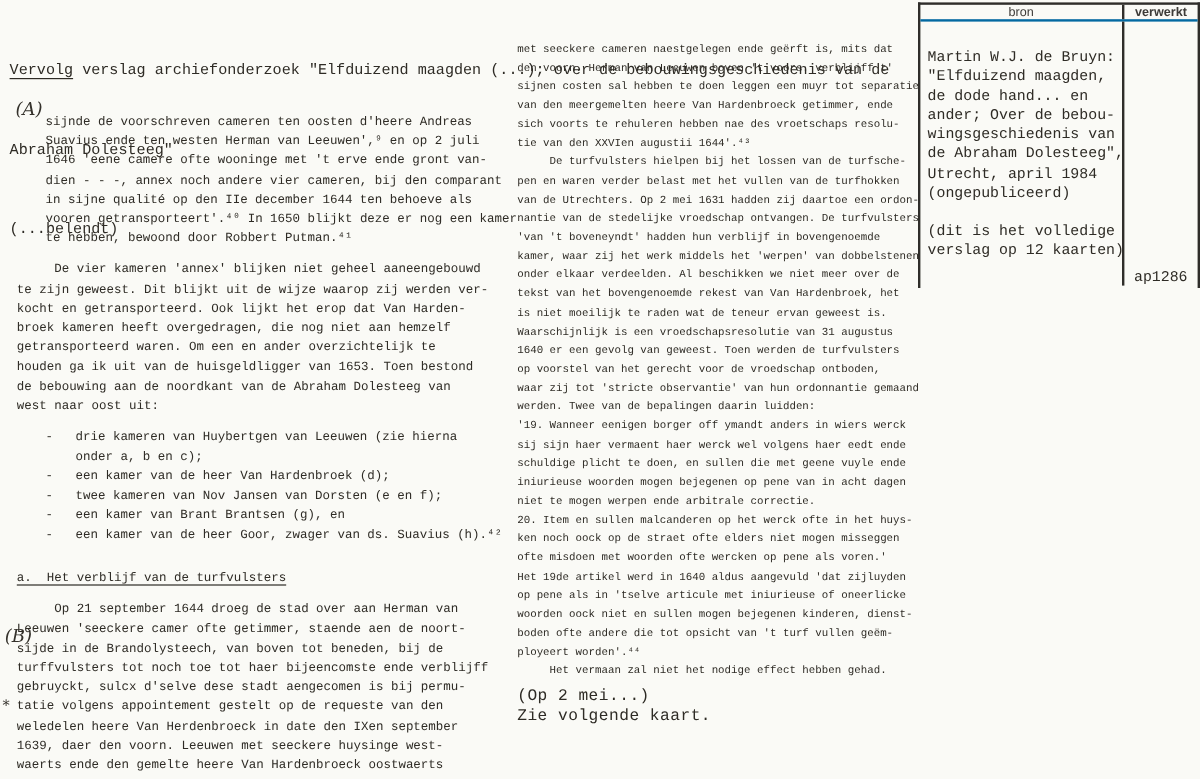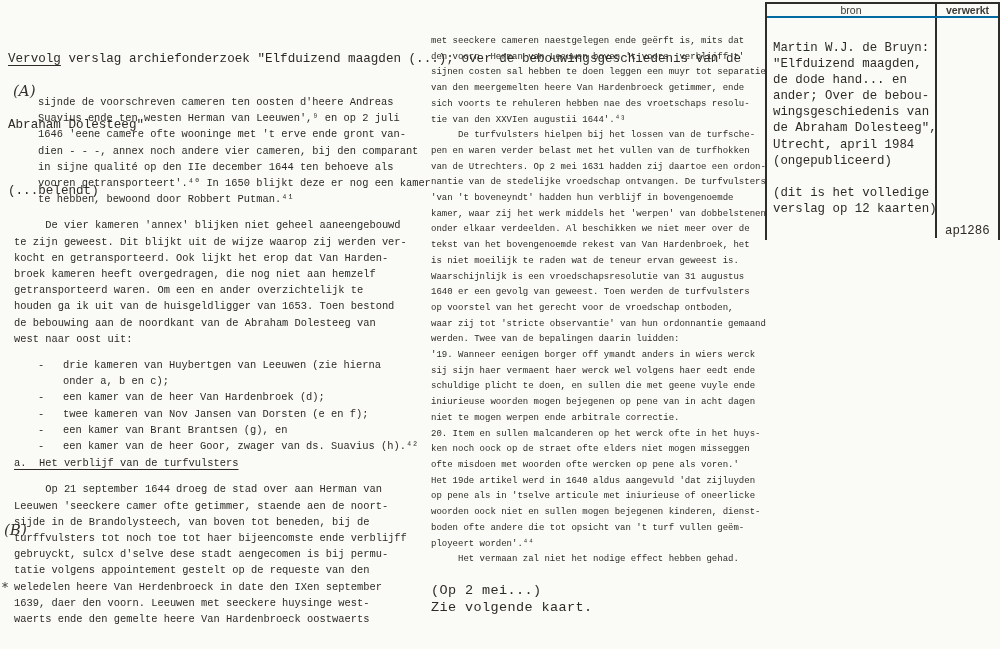--- a/index.html
+++ b/index.html
@@ -12,25 +12,25 @@
   .page { position:absolute; inset:0; }
   .pre { white-space:pre;margin-top:10px; }
 
   
   .doc-header { position:absolute; left:8px; top:4px; font-size:12.6px; line-height:22px; white-space:pre; }
   .u { text-decoration:underline; text-underline-offset:2.5px; }
 
   
   .col-left { position:absolute; left:14px; top:84px; width:414px; font-size:10.4px; line-height:16.2px;font-family:Liberation Mono, monospace; }
   .indent24 { margin-left:24px; }
-  .heading-a { margin:1px 0 7px 0; text-decoration:underline; text-underline-offset:2.5px; white-space:pre; }
+  .heading-a { margin:20px 0 7px 0; text-decoration:underline; text-underline-offset:2.5px; white-space:pre; }
 
   
   .col-mid { position:absolute; left:431px; top:24px; width:342px; font-size:9px; line-height:15.7px; }
-  .closing { font-size:13.5px; line-height:17.5px; margin-top:14px; letter-spacing:0.4px; }
+  .closing { font-size:13.5px; line-height:17.5px; margin-top:4px; letter-spacing:0.4px; }
 
   
   .margin-mark { position:absolute; font-family:"DejaVu Serif",serif; font-style:italic; font-size:15px; color:#35322c; }
   .mark-a { left:13px; top:82px; }
   .mark-b { left:4px; top:521px; }
   .mark-star { left:2px; top:581px; font-size:12px; font-style:normal; }
 
   
   .sidebar { position:absolute; left:765px; top:2px; width:231px; height:236px;
              border-top:2px solid #2f2d2a; border-left:2px solid #2f2d2a; border-right:2px solid #2f2d2a; }

